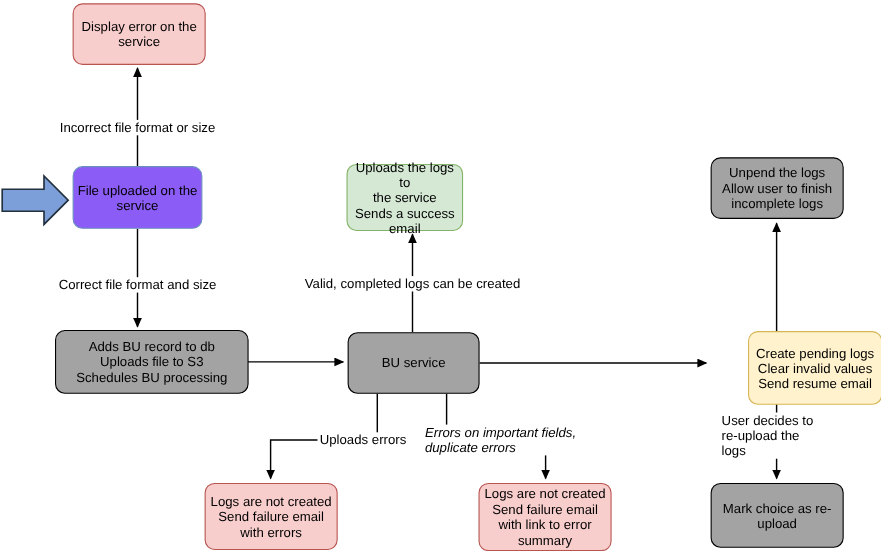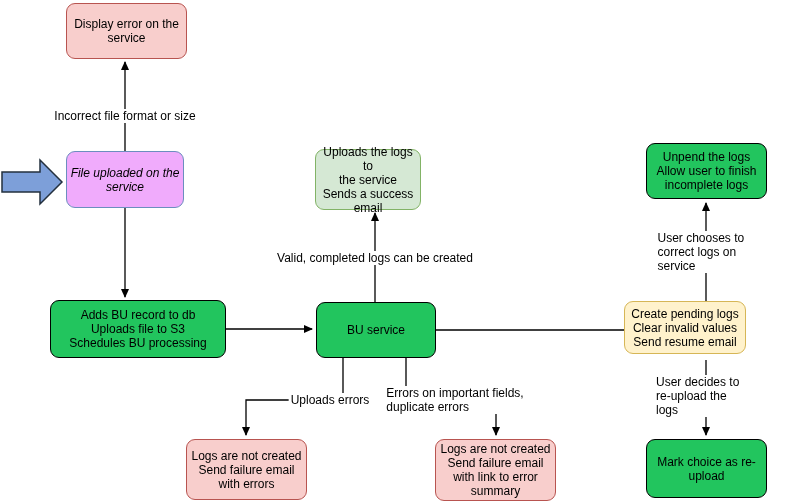--- a/index.html
+++ b/index.html
@@ -4,26 +4,26 @@
 <style>
   html,body{margin:0;padding:0;background:#fff;}
   .canvas{
     position:relative;width:801px;height:501px;background:#ffffff;
     font-family:"Liberation Sans",sans-serif;font-size:12px;color:#000;
     overflow:hidden;
   }
   .edges{position:absolute;left:0;top:0;z-index:0;}
   .node{
     position:absolute;z-index:1;border:1px solid #000;border-radius:9px;
-    background:#22c55e;display:flex;align-items:center;justify-content:center;
+    background:#a3a3a3;display:flex;align-items:center;justify-content:center;
     text-align:center;line-height:14px;white-space:pre-line;padding:2px;
     box-sizing:border-box;
   }
   .node.pink  {background:#f8cecc;border-color:#b85450;}
-  .node.blue  {background:#f0abfc;border-color:#6c8ebf;font-style:italic;}
+  .node.blue  {background:#8b5cf6;border-color:#6c8ebf;}
   .node.green {background:#d5e8d4;border-color:#82b366;}
   .node.yellow{background:#fff2cc;border-color:#d6b656;}
   .edge-label{
     position:absolute;z-index:2;transform:translate(-50%,-50%);
     background:#ffffff;text-align:left;line-height:14px;
     white-space:pre-line;padding:0 2px;
   }
 </style>
 </head>
 <body>
@@ -64,44 +64,44 @@
 
   <div class="node green" style="left:315px;top:149px;width:106px;height:61px;">Uploads the logs to
 the service
 Sends a success
 email</div>
 
   <div class="node" style="left:646px;top:143px;width:121px;height:56px;">Unpend the logs
 Allow user to finish
 incomplete logs</div>
 
-  <div class="node yellow" style="left:624px;top:301px;width:122px;height:53px;">Create pending logs
+  <div class="node yellow" style="left:680px;top:301px;width:122px;height:67px;">Create pending logs
 Clear invalid values
 Send resume email</div>
 
   <div class="node" style="left:646px;top:439px;width:121px;height:59px;">Mark choice as re-
 upload</div>
 
   <div class="node pink" style="left:186px;top:439px;width:121px;height:61px;">Logs are not created
 Send failure email
 with errors</div>
 
   <div class="node pink" style="left:435px;top:439px;width:121px;height:62px;">Logs are not created
 Send failure email
 with link to error
 summary</div>
 
   <div class="edge-label" style="left:125px;top:116px;">Incorrect file format or size</div>
 
+  <div class="edge-label" style="left:125px;top:259px;">Correct file format and size</div>
 
   <div class="edge-label" style="left:375px;top:258px;">Valid, completed logs can be created</div>
 
 
   <div class="edge-label" style="left:330px;top:400px;">Uploads errors</div>
 
-  <div class="edge-label" style="left:455px;top:400px;">Errors on important fields,
+  <div class="edge-label" style="left:455px;top:400px;font-style:italic;">Errors on important fields,
 duplicate errors</div>
 
-  <div class="edge-label" style="left:704px;top:252px;">User chooses to correct logs on service</div>
 
   <div class="edge-label" style="left:703px;top:396px;">User decides to re-upload the logs</div>
 
 </div>
 
 </body></html>

